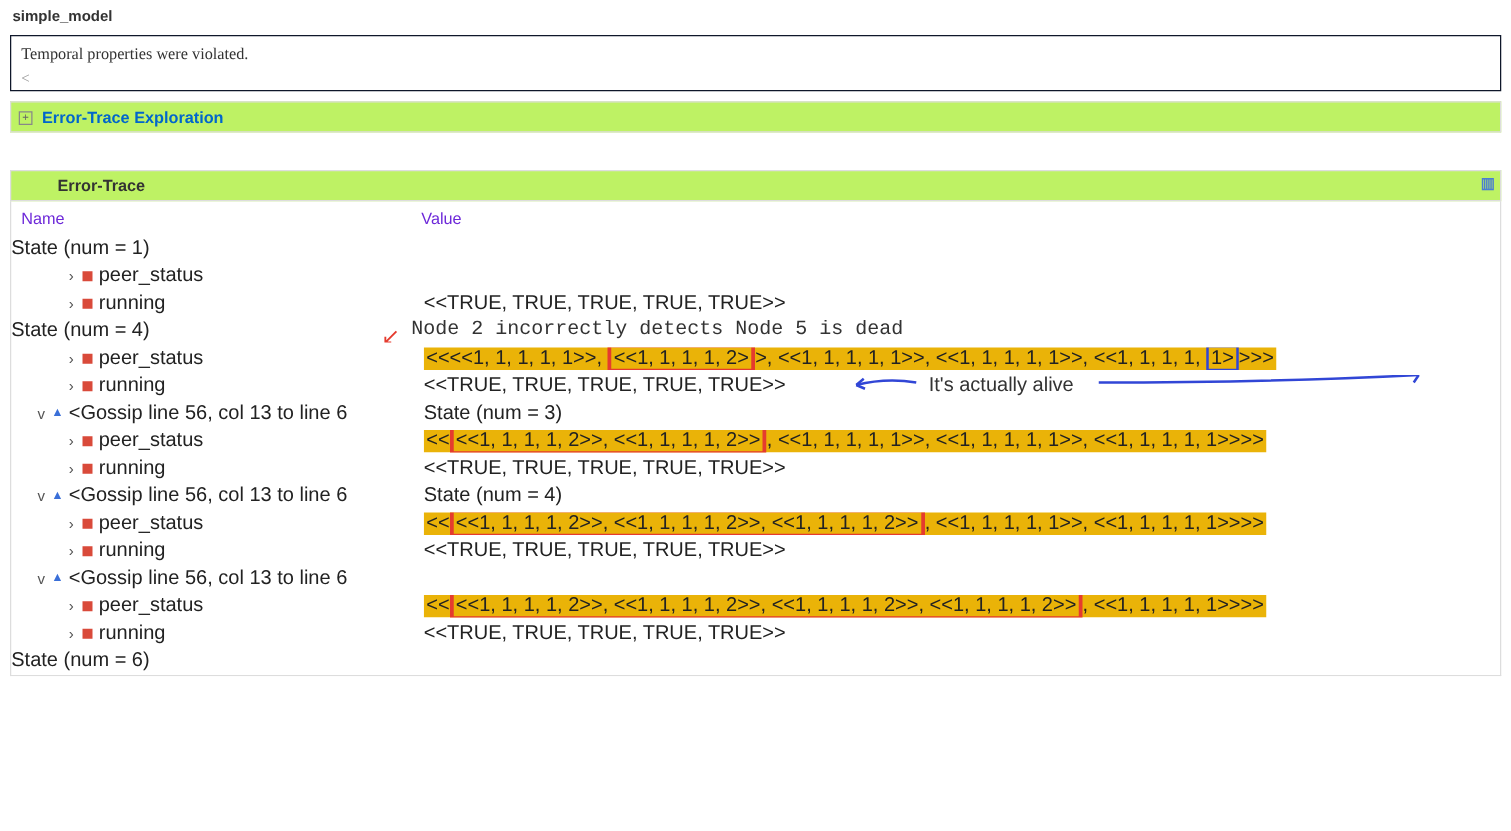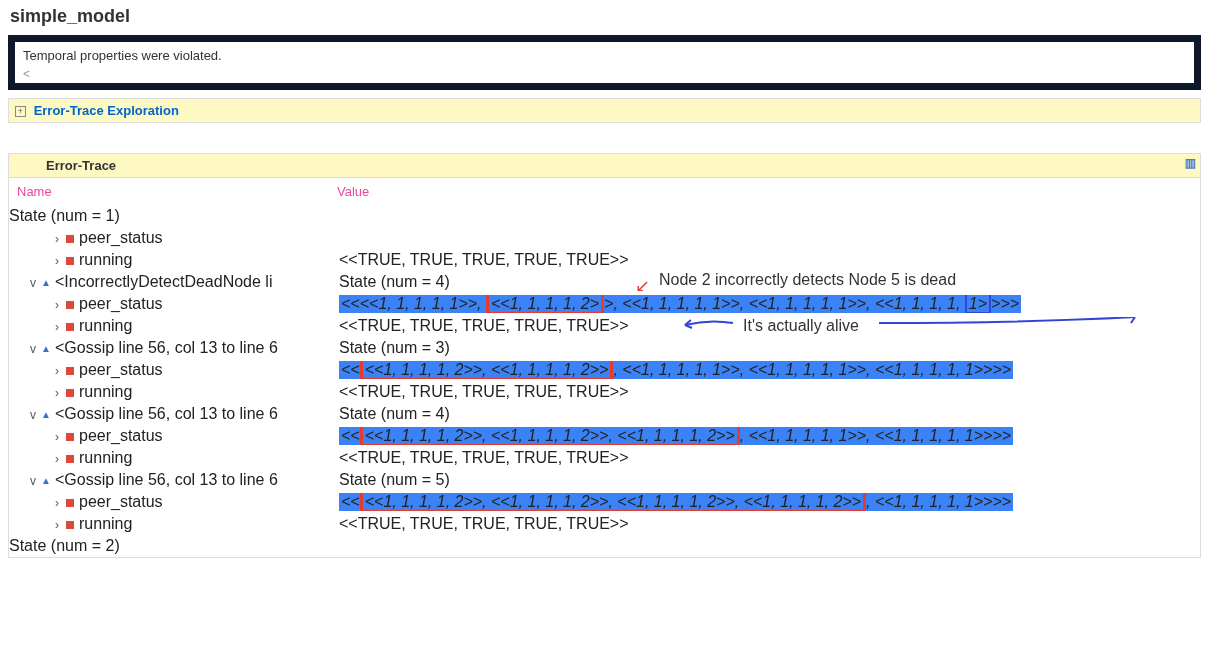--- a/index.html
+++ b/index.html
@@ -4,41 +4,41 @@
 <style>
   * { box-sizing: border-box; margin: 0; padding: 0; }
   body {
     font-family: "Segoe UI", Tahoma, sans-serif;
     font-size: 14px;
     background: #fff;
     color: #222;
     width: 1209px;
   }
   .title {
-    font-size: 18px;
+    font-size: 12px;
     font-weight: 700;
     color: #333;
     padding: 6px 10px 8px 10px;
   }
   .msgbox {
-    border: 7px solid #0f172a;
+    border: 1px solid #0f172a;
     margin: 0 8px;
     padding: 6px 8px 2px 8px;
-    font-family: Liberation Sans, sans-serif;
+    font-family: Liberation Serif, serif;
     font-size: 13px;
     color: #333;
     background: #fff;
   }
   .msgbox .nav {
     font-size: 12px;
     color: #999;
     margin-top: 4px;
   }
   .sectionbar {
-    background: #fef9c3;
+    background: #bef264;
     border: 1px solid #ddd;
     margin: 8px 8px 0 8px;
     padding: 4px 6px;
     font-size: 13px;
     font-weight: 600;
   }
   .sectionbar.link { color: #0066cc; }
   .sectionbar .expander {
     display: inline-block;
     width: 11px; height: 11px;
@@ -56,21 +56,21 @@
     margin: 0 8px;
     border-left: 1px solid #ddd;
     border-right: 1px solid #ddd;
     border-bottom: 1px solid #ddd;
     position: relative;
   }
   .trace-head {
     display: flex;
     padding: 6px 8px;
     font-size: 13px;
-    color: #ec4899;
+    color: #6d28d9;
   }
   .col-name { width: 320px; flex-shrink: 0; }
   .col-val  { flex: 1; }
   .row {
     display: flex;
     font-size: 16px;
     padding: 2px 0 2px 0;
     align-items: baseline;
   }
   .namecell {
@@ -108,22 +108,21 @@
     top: -1px;
   }
   .ico-sq {
     background: #d94a3a;
     width: 8px; height: 8px;
     display: inline-block;
     margin: 0 5px 0 3px;
   }
   .lbl { color: #222; }
   .hl-row {
-    background: #3b82f6;
-    font-style: italic;
+    background: #eab308;
   }
   
   .box-red {
     border: 3px solid #e53b2e;
     border-radius: 2px;
     padding: 0 2px;
   }
   .box-blue {
     border: 2px solid #3146d6;
     padding: 0 2px;
@@ -191,22 +190,21 @@
         <div class="valcell"><span style="padding: 0px;">State (num = 1)</span></div>
       </div>
       <div class="row">
         <div class="namecell ind1"><span class="tw">›</span><span class="ico-sq"></span><span class="lbl">peer_status</span></div>
       </div>
       <div class="row">
         <div class="namecell ind1"><span class="tw">›</span><span class="ico-sq"></span><span class="lbl">running</span></div>
         <div class="valcell"><span style="padding: 0px;"><span>&lt;&lt;TRUE, TRUE, TRUE, TRUE, TRUE&gt;&gt;</span></span></div>
       </div>
       <div class="row">
-        <div class="namecell ind0"><span class="tw">v</span><span class="ico ico-tri">▲</span><span class="lbl">&lt;IncorrectlyDetectDeadNode li</span></div>
-        <div class="valcell" style="position: relative;"><span style="padding: 0px;">State (num = 4)</span><div class="annot" style="left: 320px; top: -2px;">Node 2 incorrectly detects Node 5 is dead</div><div class="arrow-red" style="left: 296px; top: 2px;">↙</div></div>
+        <div class="valcell" style="position: relative;"><span style="padding: 0px;">State (num = 4)</span><div class="annot" style="left: 320px; top: -2px; font-family: Liberation Mono, monospace;">Node 2 incorrectly detects Node 5 is dead</div><div class="arrow-red" style="left: 296px; top: 2px;">↙</div></div>
       </div>
       <div class="row">
         <div class="namecell ind1"><span class="tw">›</span><span class="ico-sq"></span><span class="lbl">peer_status</span></div>
         <div class="valcell"><span class="hl-row" style="padding: 1px 2px;"><span>&lt;&lt;&lt;&lt;1, 1, 1, 1, 1&gt;&gt;, </span><span class="box-red">&lt;&lt;1, 1, 1, 1, 2&gt;</span><span>&gt;, &lt;&lt;1, 1, 1, 1, 1&gt;&gt;, &lt;&lt;1, 1, 1, 1, 1&gt;&gt;, &lt;&lt;1, 1, 1, 1, </span><span class="box-blue">1&gt;</span><span>&gt;&gt;&gt;</span></span></div>
       </div>
       <div class="row">
         <div class="namecell ind1"><span class="tw">›</span><span class="ico-sq"></span><span class="lbl">running</span></div>
         <div class="valcell" style="position: relative;"><span style="padding: 0px;"><span>&lt;&lt;TRUE, TRUE, TRUE, TRUE, TRUE&gt;&gt;</span></span><div class="bluetext" style="left: 404px; top: 0px;">It's actually alive</div><svg width="860" height="30" class="arrow-blue-path" style="left: 0px; top: -6px;">
             <path d="M346 14 Q370 8 394 12" stroke="#3146d6" stroke-width="2" fill="none"></path>
             <path d="M346 14 l6 -5 m-6 5 l7 3" stroke="#3146d6" stroke-width="2" fill="none"></path>
@@ -233,27 +231,26 @@
       <div class="row">
         <div class="namecell ind1"><span class="tw">›</span><span class="ico-sq"></span><span class="lbl">peer_status</span></div>
         <div class="valcell"><span class="hl-row" style="padding: 1px 2px;"><span>&lt;&lt;</span><span class="box-red">&lt;&lt;1, 1, 1, 1, 2&gt;&gt;, &lt;&lt;1, 1, 1, 1, 2&gt;&gt;, &lt;&lt;1, 1, 1, 1, 2&gt;&gt;</span><span>, &lt;&lt;1, 1, 1, 1, 1&gt;&gt;, &lt;&lt;1, 1, 1, 1, 1&gt;&gt;&gt;&gt;</span></span></div>
       </div>
       <div class="row">
         <div class="namecell ind1"><span class="tw">›</span><span class="ico-sq"></span><span class="lbl">running</span></div>
         <div class="valcell"><span style="padding: 0px;"><span>&lt;&lt;TRUE, TRUE, TRUE, TRUE, TRUE&gt;&gt;</span></span></div>
       </div>
       <div class="row">
         <div class="namecell ind0"><span class="tw">v</span><span class="ico ico-tri">▲</span><span class="lbl">&lt;Gossip line 56, col 13 to line 6</span></div>
-        <div class="valcell"><span style="padding: 0px;">State (num = 5)</span></div>
       </div>
       <div class="row">
         <div class="namecell ind1"><span class="tw">›</span><span class="ico-sq"></span><span class="lbl">peer_status</span></div>
         <div class="valcell"><span class="hl-row" style="padding: 1px 2px;"><span>&lt;&lt;</span><span class="box-red">&lt;&lt;1, 1, 1, 1, 2&gt;&gt;, &lt;&lt;1, 1, 1, 1, 2&gt;&gt;, &lt;&lt;1, 1, 1, 1, 2&gt;&gt;, &lt;&lt;1, 1, 1, 1, 2&gt;&gt;</span><span>, &lt;&lt;1, 1, 1, 1, 1&gt;&gt;&gt;&gt;</span></span></div>
       </div>
       <div class="row">
         <div class="namecell ind1"><span class="tw">›</span><span class="ico-sq"></span><span class="lbl">running</span></div>
         <div class="valcell"><span style="padding: 0px;"><span>&lt;&lt;TRUE, TRUE, TRUE, TRUE, TRUE&gt;&gt;</span></span></div>
       </div>
       <div class="row">
-        <div class="valcell"><span style="padding: 0px;">State (num = 2)</span></div>
+        <div class="valcell"><span style="padding: 0px;">State (num = 6)</span></div>
       </div>
     </div>
 </div>
 
 </body></html>

